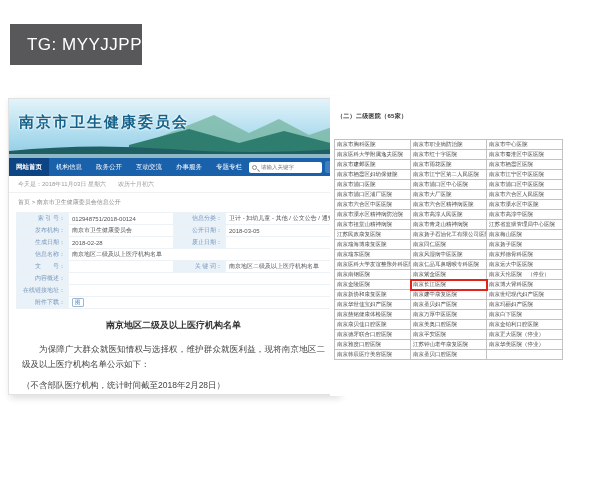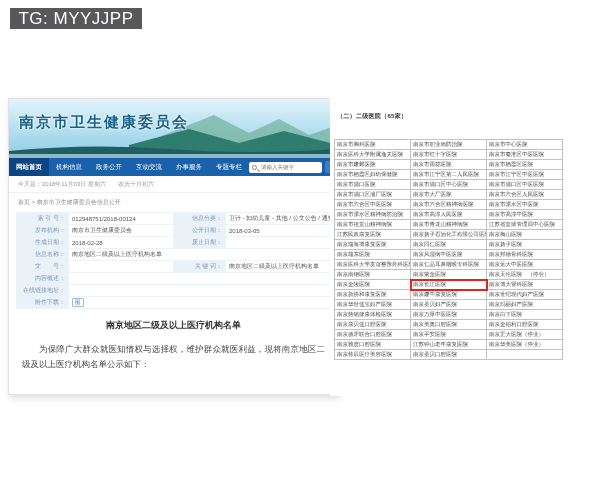--- a/index.html
+++ b/index.html
@@ -2,21 +2,21 @@
 <html><head>
 <meta charset="utf-8">
 <style>
   html,body{margin:0;padding:0;background:#fff;}
   *{box-sizing:border-box;}
   body{font-family:"Liberation Sans","DejaVu Sans",sans-serif;}
   .canvas{position:relative;width:600px;height:480px;background:#fff;overflow:hidden;}
 
   
   .badge{position:absolute;background:#58585a;color:#fff;display:flex;align-items:center;justify-content:center;letter-spacing:.5px;}
-  .badge.tg{left:10px;top:8px;width:132px;height:21px;font-size:17px;}
+  .badge.tg{left:10px;top:24px;width:132px;height:41px;font-size:17px;justify-content:flex-end;}
   .badge.site{left:378px;top:441px;width:222px;height:31px;font-size:16px;}
 
   
   .shot-left{position:absolute;left:8px;top:98px;width:331px;height:297px;background:#fff;
              border:1px solid #e2e2e2;box-shadow:2px 3px 7px rgba(0,0,0,.14);}
   .banner{position:relative;width:100%;height:59px;overflow:hidden;}
   .banner svg{position:absolute;left:0;top:0;}
   .banner-title{position:absolute;left:10px;top:14px;font-size:15px;font-weight:bold;color:#15628b;
                 letter-spacing:2px;text-shadow:0 0 2px #fff,0 0 3px #fff;}
   .nav{display:flex;align-items:stretch;height:18px;background:#1a61ab;color:#fff;font-size:6.5px;}
@@ -138,20 +138,21 @@
           <tr>
             <td class="lbl">附件下载：</td>
             <td class="val" colspan="3"><span class="att">图</span></td>
           </tr>
         </tbody>
       </table>
 
     <div class="article">
       <div class="a-title">南京地区二级及以上医疗机构名单</div>
       <p class="indent">为保障广大群众就医知情权与选择权，维护群众就医利益，现将南京地区二级及以上医疗机构名单公示如下：</p>
+      <p>（不含部队医疗机构，统计时间截至2018年2月28日）</p>
     </div>
   </div>
 
   <div class="sheet-right">
     <div class="caption">（二）二级医院（65家）</div>
     <table class="hosp">
         <tbody id="hosp-body">
           <tr>
             <td style="width: 76px;">南京市胸科医院</td>
             <td style="width: 76px;">南京市职业病防治院</td>

